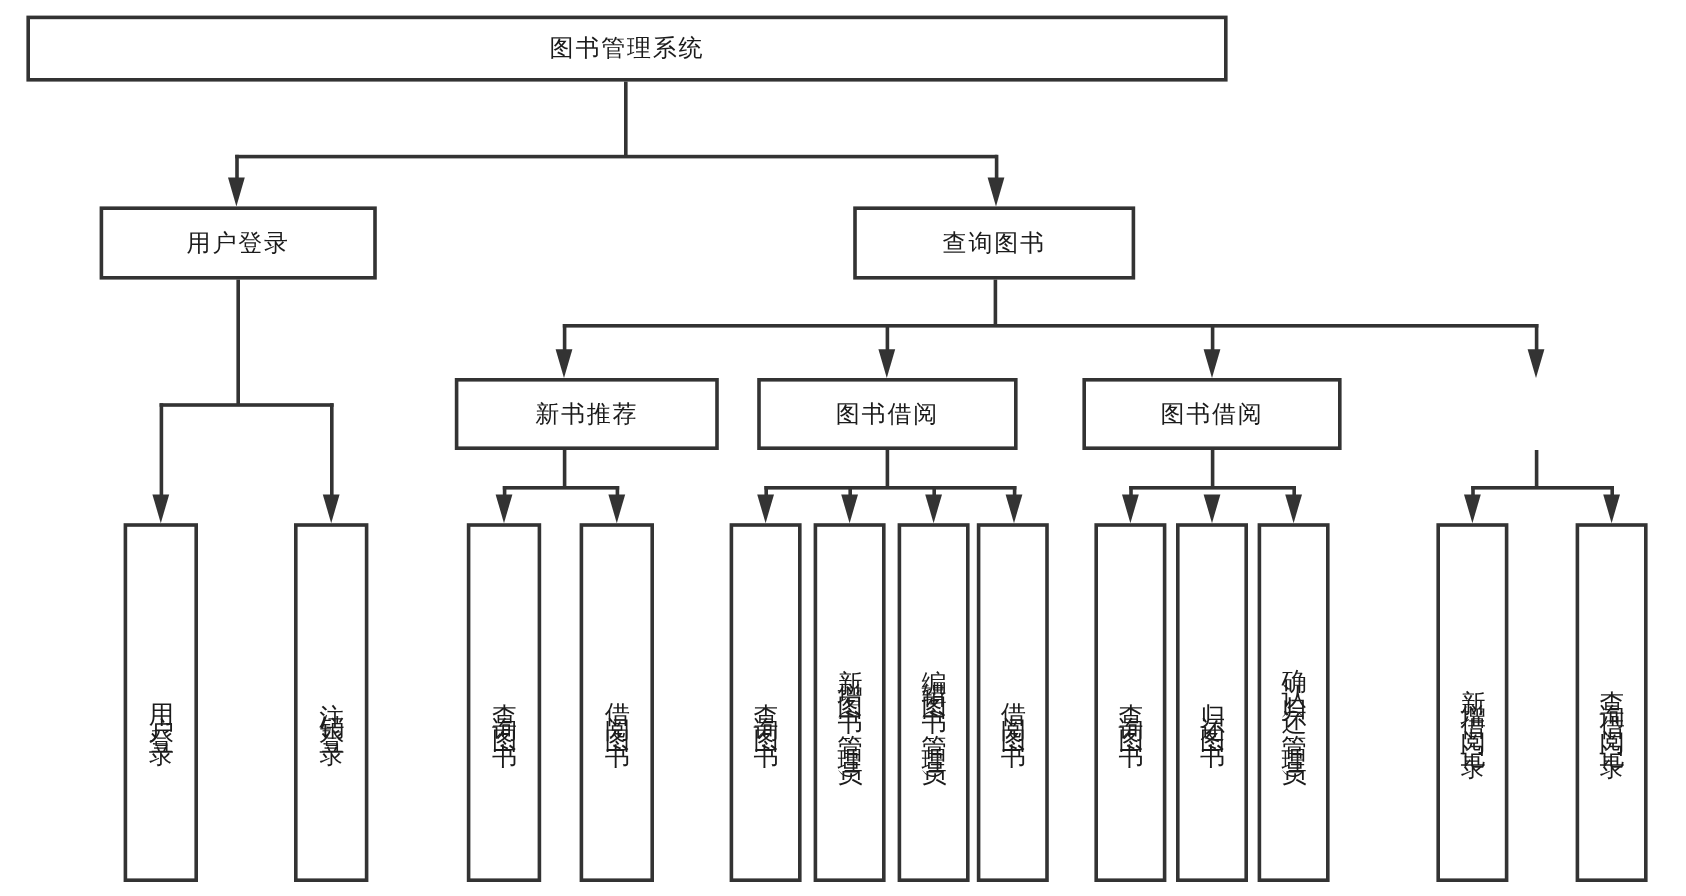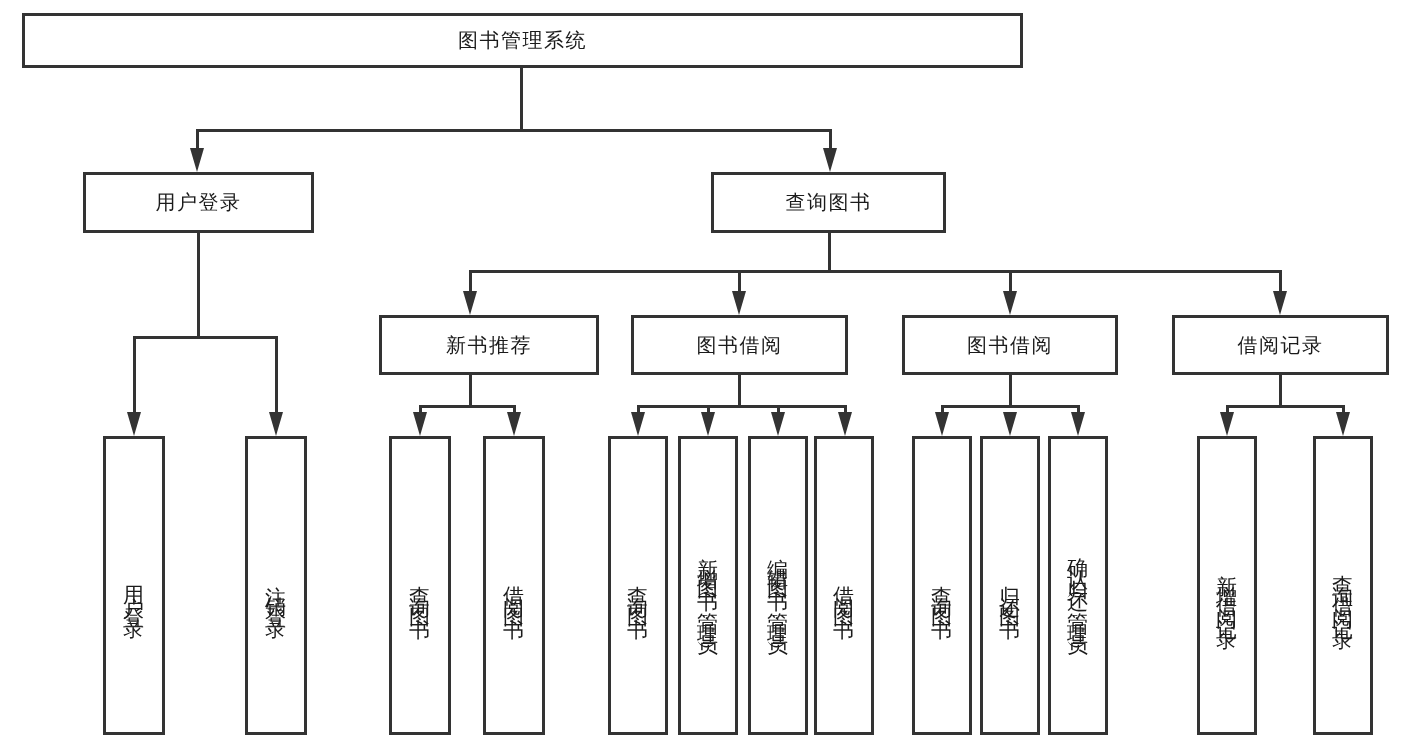--- a/index.html
+++ b/index.html
@@ -65,21 +65,20 @@
   <div class="vline" style="left:1009px; top:270px; height:23px;"></div>
   <div class="vline" style="left:1279px; top:270px; height:23px;"></div>
   <div class="arrow" style="left:463px; top:291px;"></div>
   <div class="arrow" style="left:732px; top:291px;"></div>
   <div class="arrow" style="left:1003px; top:291px;"></div>
   <div class="arrow" style="left:1273px; top:291px;"></div>
 
   <div class="box hbox" style="left:379px; top:315px; width:220px; height:60px;">新书推荐</div>
   <div class="box hbox" style="left:631px; top:315px; width:217px; height:60px;">图书借阅</div>
   <div class="box hbox" style="left:902px; top:315px; width:216px; height:60px;">图书借阅</div>
-  <div class="box hbox" style="left:1172px; top:315px; width:217px; height:60px;">借阅记录</div>
 
   <div class="vline" style="left:469px; top:375px; height:32px;"></div>
   <div class="hline" style="left:419px; top:405px; width:97px;"></div>
   <div class="vline" style="left:419px; top:405px; height:11px;"></div>
   <div class="vline" style="left:513px; top:405px; height:11px;"></div>
   <div class="arrow" style="left:413px; top:412px;"></div>
   <div class="arrow" style="left:507px; top:412px;"></div>
 
   <div class="vline" style="left:738px; top:375px; height:32px;"></div>
   <div class="hline" style="left:637px; top:405px; width:210px;"></div>

